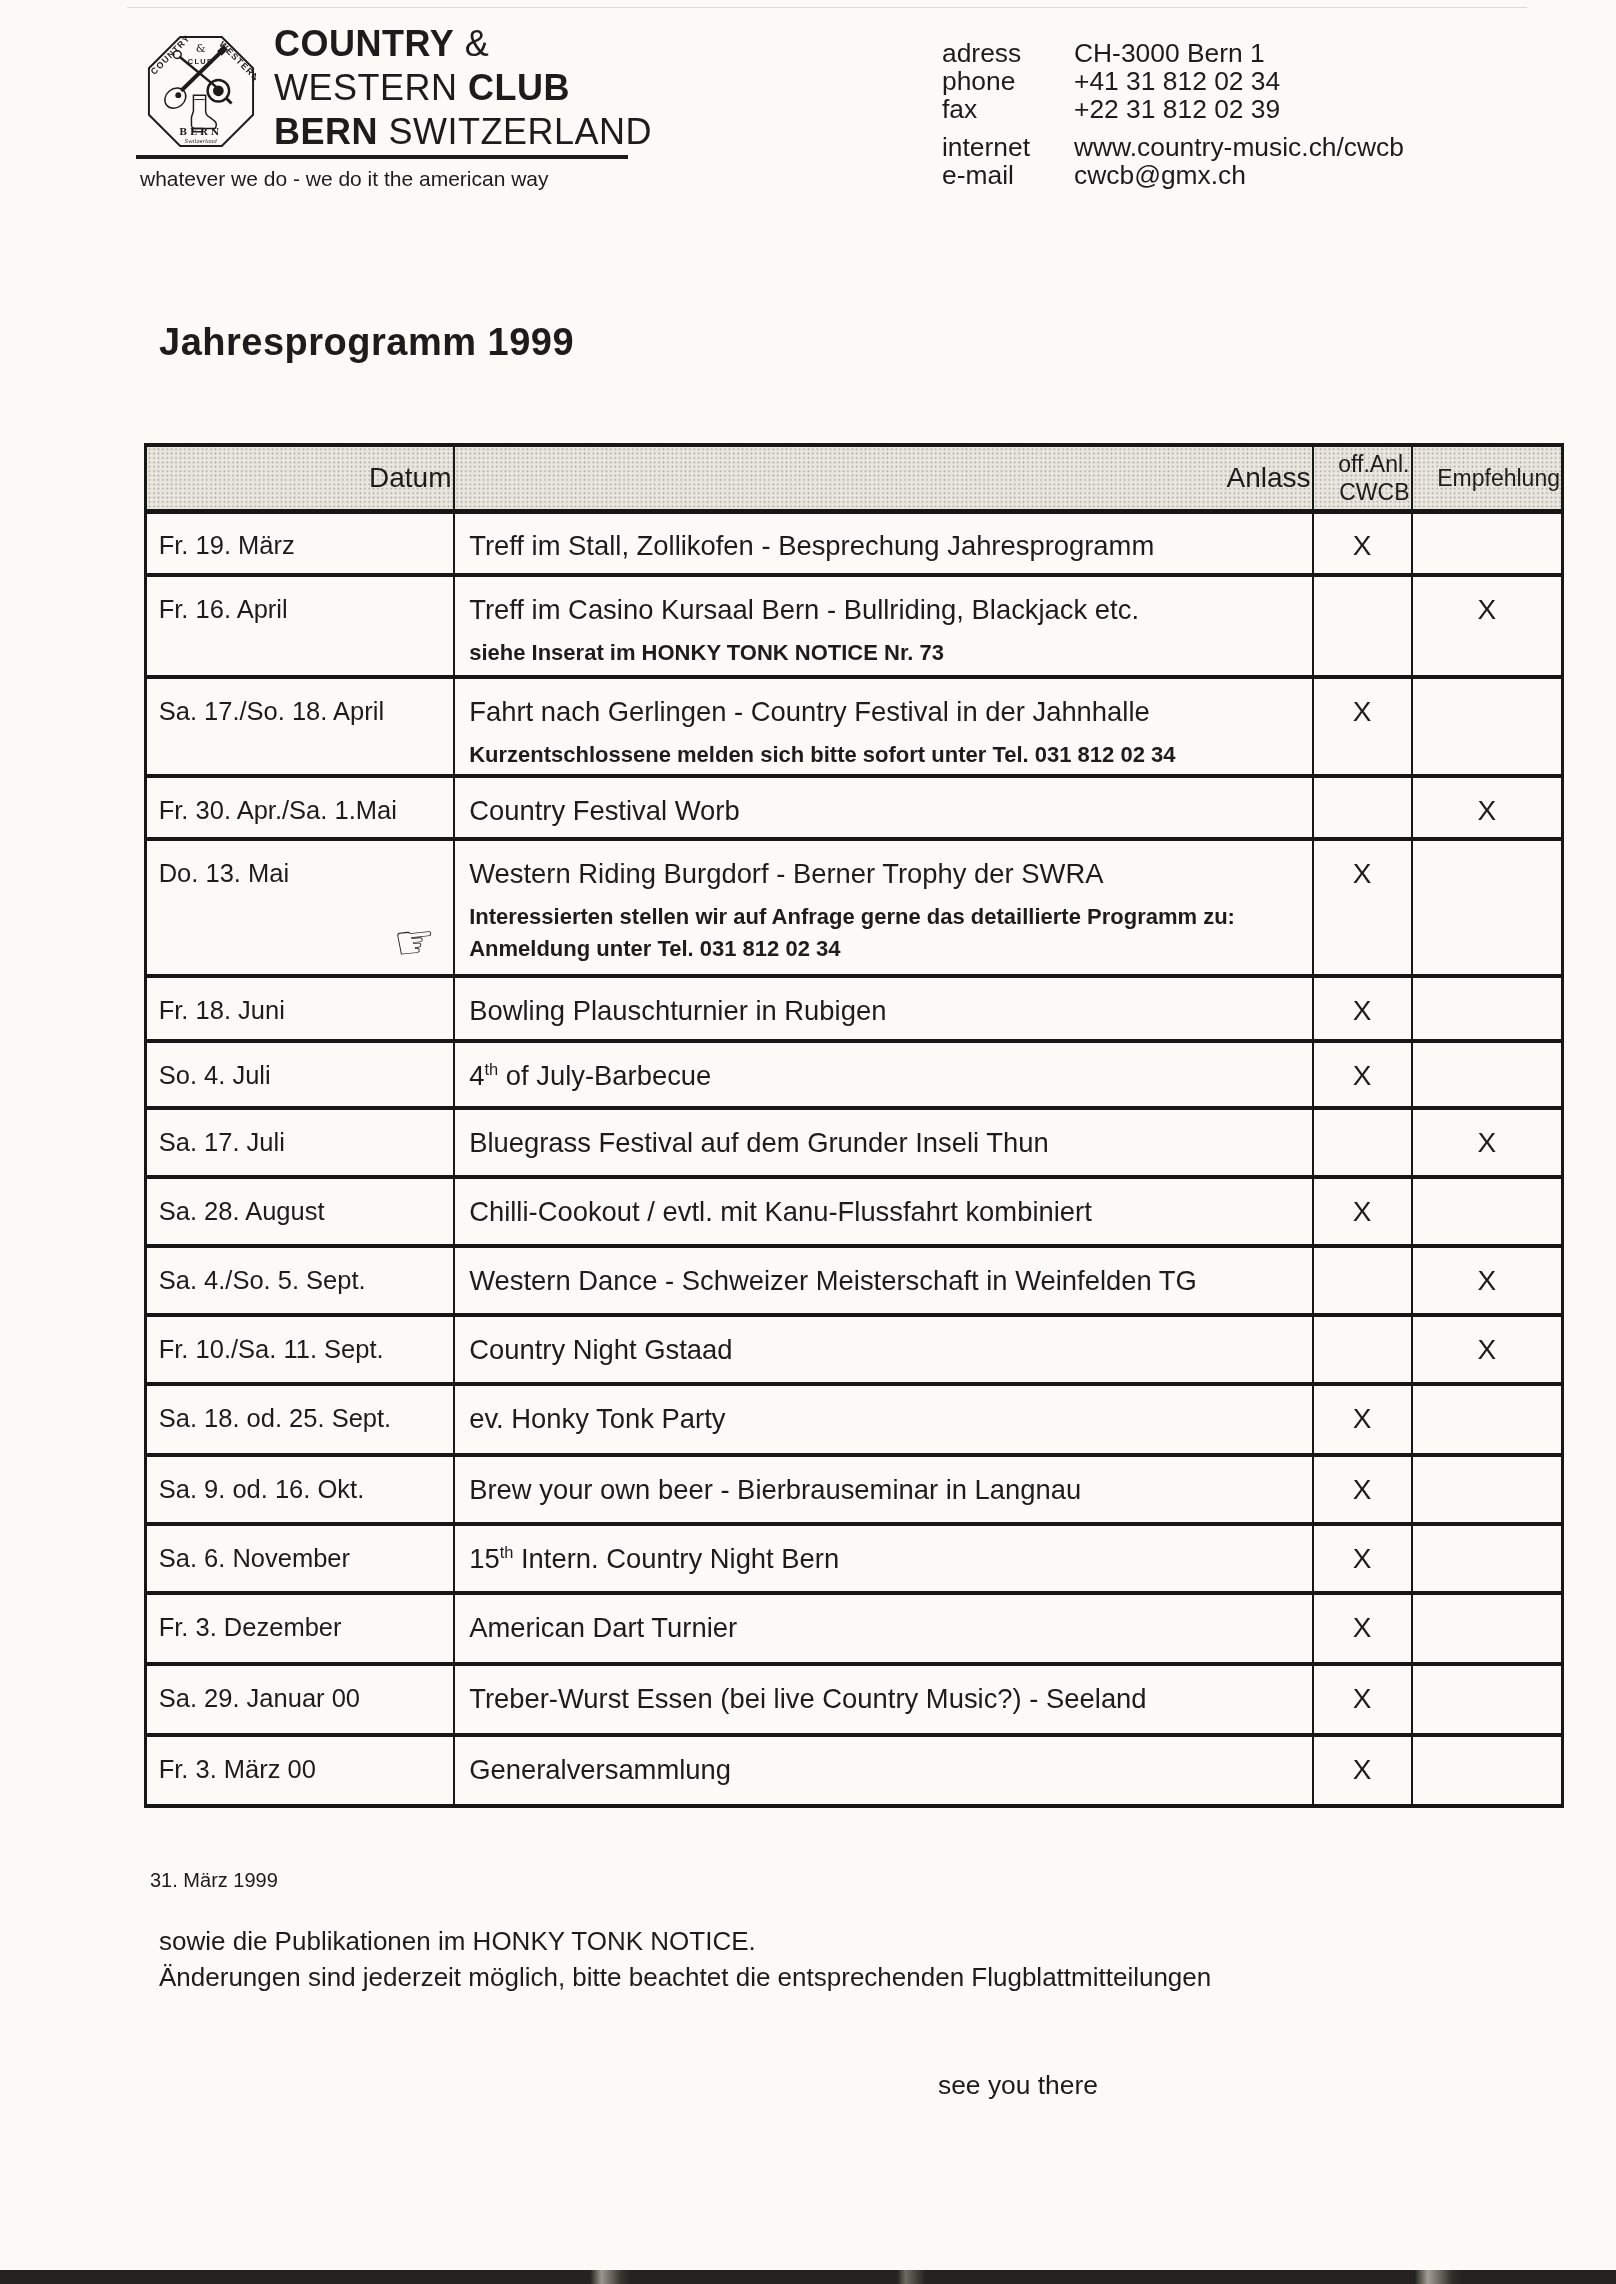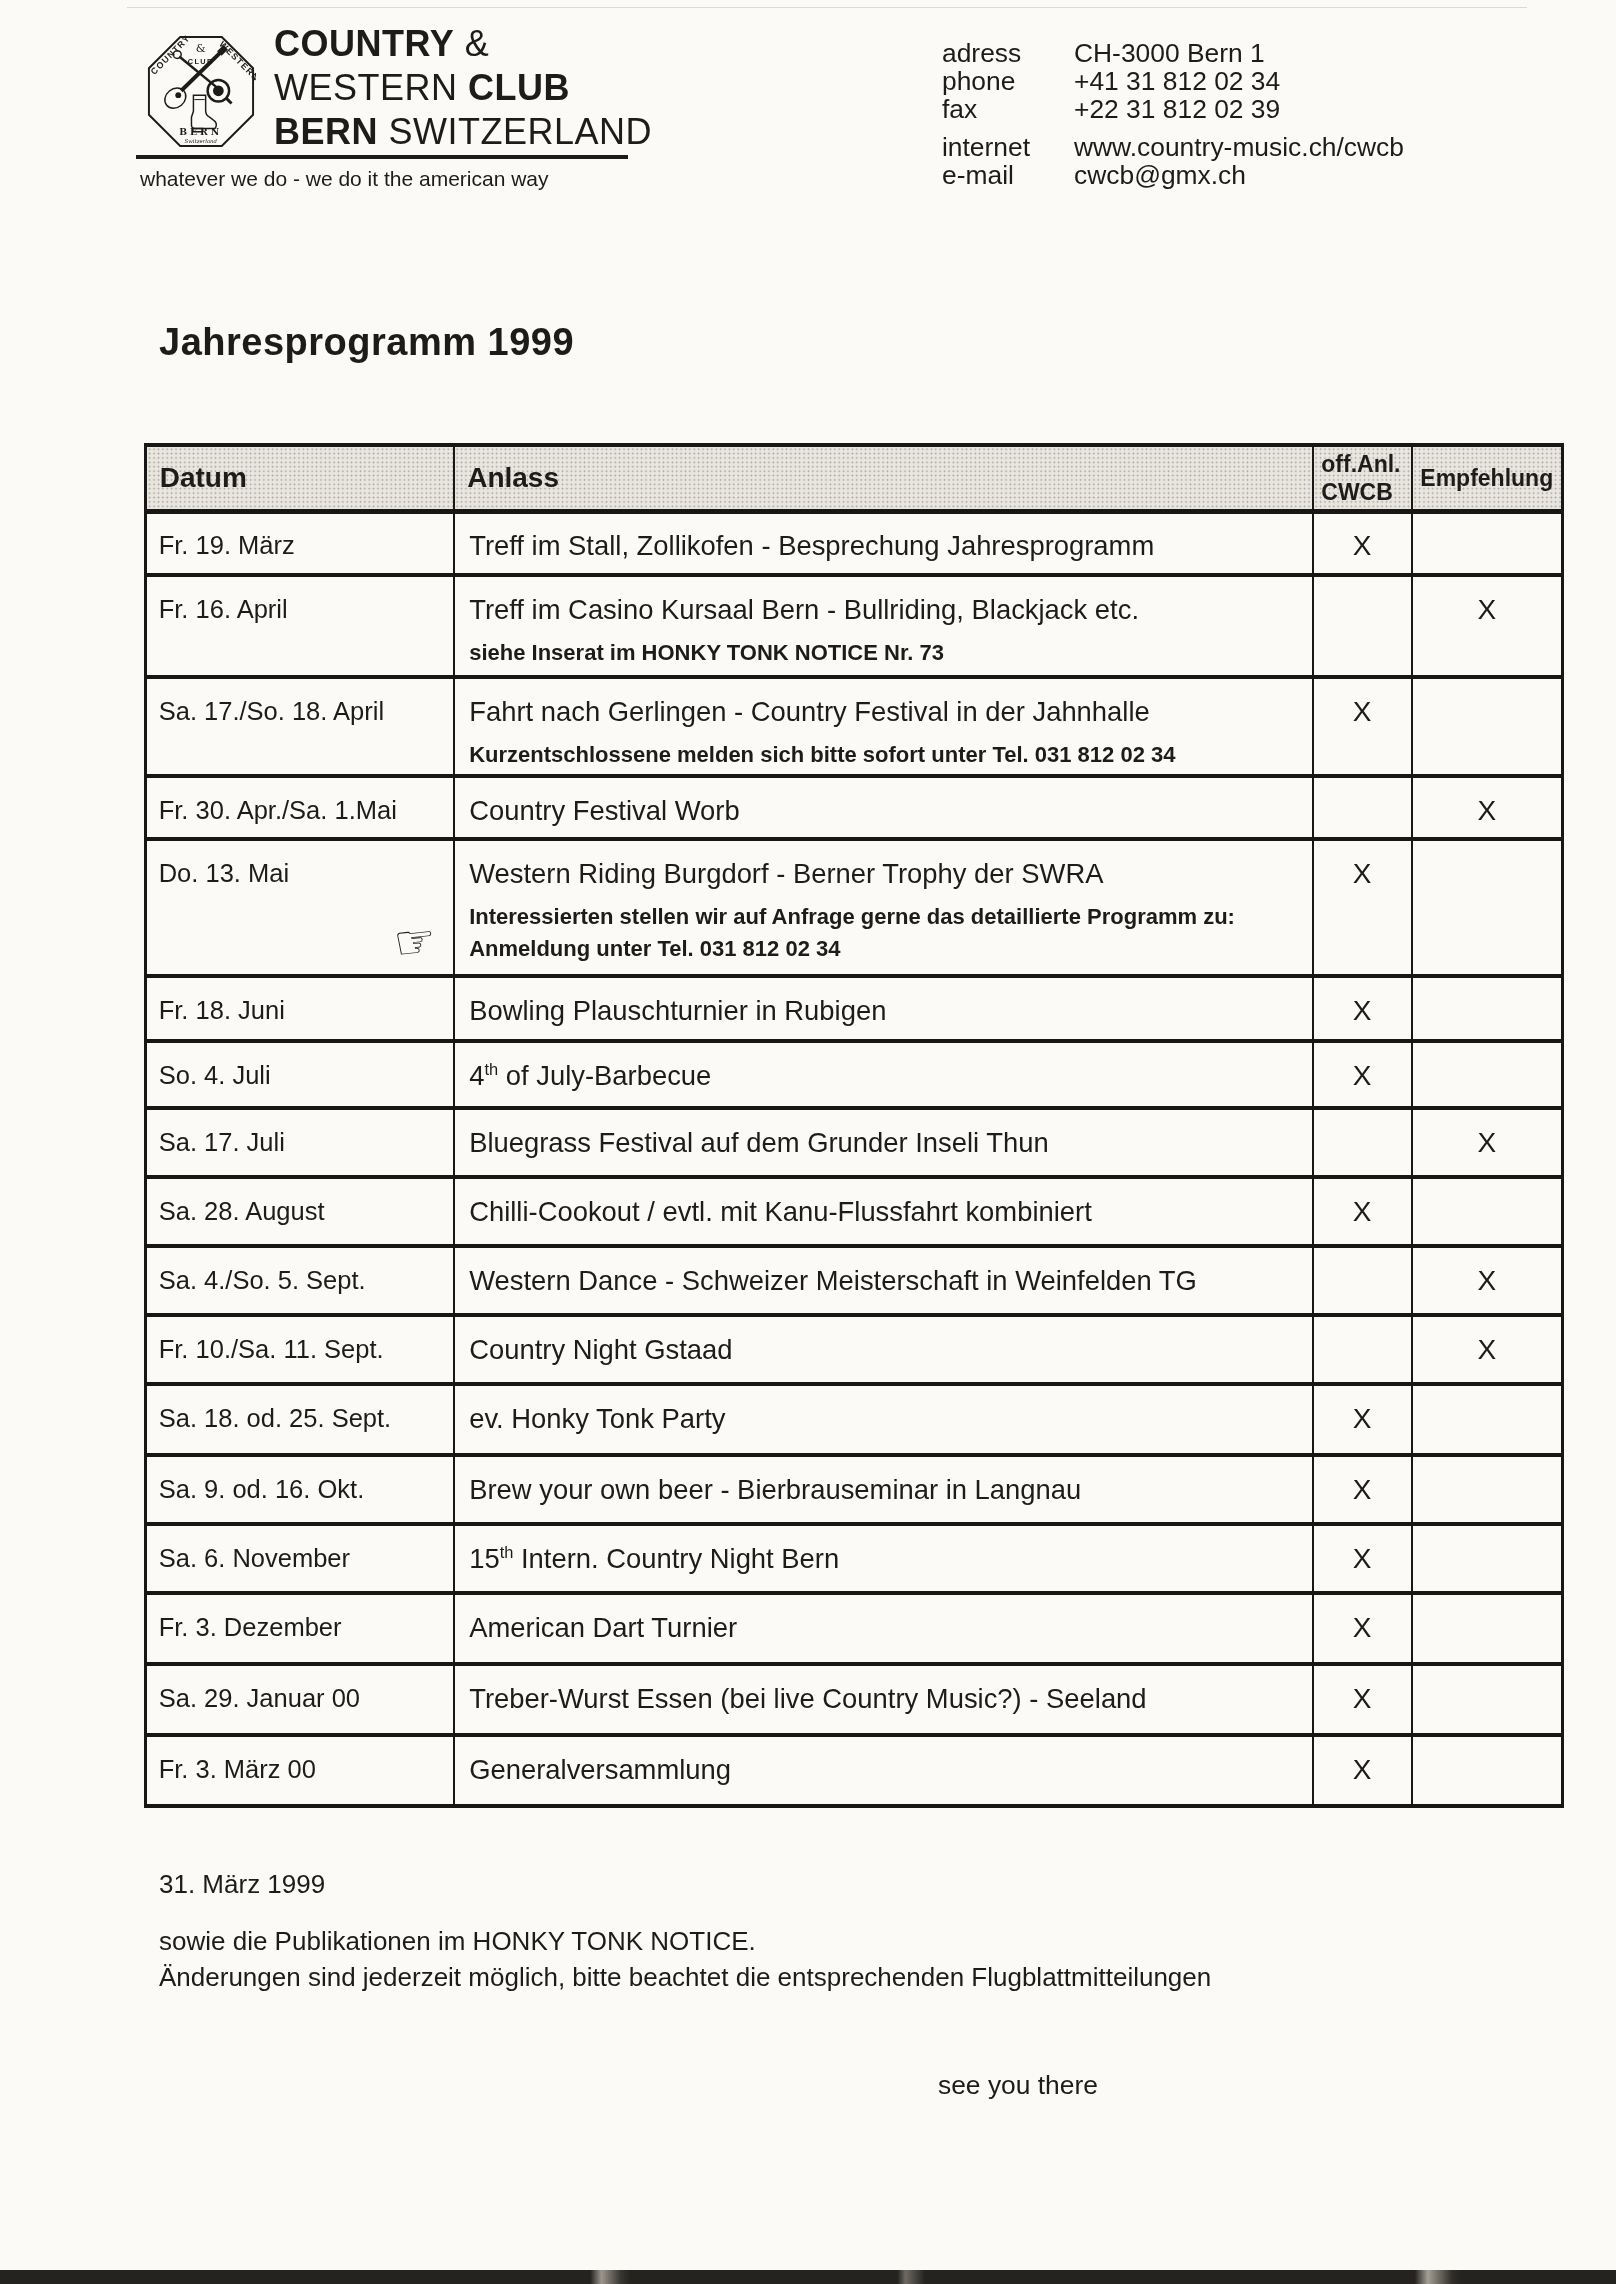--- a/index.html
+++ b/index.html
@@ -44,39 +44,39 @@
     border:2.4px solid #171716;
     border-top-width:4.4px;border-bottom-width:4.4px;
     vertical-align:top;overflow:hidden;
   }
   table.events{border:3.9px solid #171716;}
   th{
     background-color:#e9e6e0;
     background-image:radial-gradient(#aba79f 0.8px,rgba(0,0,0,0) 1px);
     background-size:4.4px 4.4px;
     border-bottom-width:5.9px !important;
-    text-align:left;vertical-align:middle !important;
-    font-weight:bold;
+    text-align:right;vertical-align:middle !important;
+    font-weight:normal;
   }
   .th-main{font-size:28px;padding-left:12.7px;}
   .th-small{font-size:23px;line-height:28px;padding-left:7.8px;}
   .date-cell{font-size:25.5px;padding:17.6px 2.9px 3.9px 11.7px;position:relative;white-space:nowrap;}
   .anlass-cell{font-size:27.4px;padding:16.6px 8.8px 3.9px 14.7px;}
   .anlass-cell sup{font-size:60%;}
   .note{font-size:22px;font-weight:bold;line-height:29px;margin-top:12.7px;}
   .note + .note{margin-top:2.9px;}
   .mark-cell{font-size:28px;text-align:center;padding-top:16.6px;}
   .hand{
     position:absolute;right:16.6px;bottom:8.8px;
     font-size:47px;line-height:47px;
     font-family:"DejaVu Sans",sans-serif;
     transform:rotate(-6deg);
   }
   
-  .footer-date{position:absolute;left:159px;top:1869px;font-size:26px;}
+  .footer-date{position:absolute;left:150px;top:1869px;font-size:20px;}
   .footer-note{position:absolute;left:159px;top:1923px;font-size:26px;line-height:36px;max-width:1253px;}
   .footer-closing{position:absolute;left:938px;top:2070px;font-size:26.4px;}
 </style>
 </head>
 <body>
 
 <div class="page">
 
   <div class="scan-top-line"></div>
 

